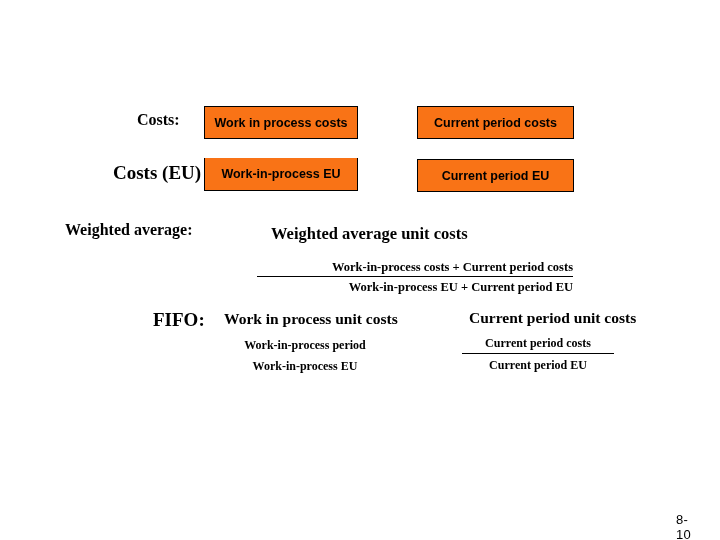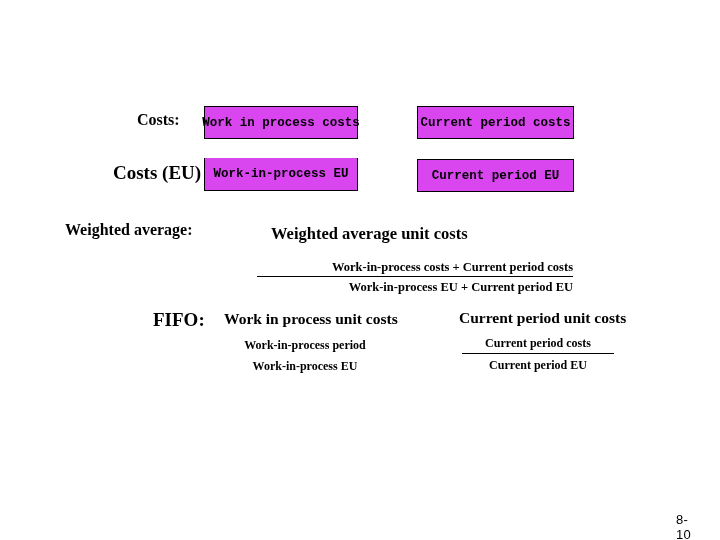--- a/index.html
+++ b/index.html
@@ -32,27 +32,27 @@
     line-height: 1;
   }
   .label-costs      { left: 137px; top: 112px; font-size: 16px; }
   .label-work-eu    { left: 113px; top: 163px; font-size: 19px; }
   .label-wavg       { left: 65px;  top: 222px; font-size: 16px; }
   .label-fifo       { left: 153px; top: 310px; font-size: 19px; }
 
   
   .term-box {
     border: 1.5px solid #000000;
-    background: #d946ef;
+    background: #f97316;
     display: flex;
     align-items: center;
     justify-content: center;
     font-weight: bold;
     font-size: 12.5px;
-    font-family: Liberation Mono, monospace;
+    font-family: Liberation Sans, sans-serif;
     white-space: nowrap;
     box-sizing: border-box;
   }
   
   .term-box.open-top {
     border-top: none;
   }
 
   .box-wip-costs  { left: 204px; top: 106px; width: 154px; height: 33px; }
   .box-cp-costs   { left: 417px; top: 106px; width: 157px; height: 33px; }
@@ -103,21 +103,21 @@
 
   
   .fifo-heading {
     font-size: 15.5px;
     font-weight: bold;
     white-space: nowrap;
     font-family: "Liberation Serif", serif;
     line-height: 1;
   }
   .fifo-heading-left  { left: 224px; top: 311px; }
-  .fifo-heading-right { left: 459px; top: 310px; }
+  .fifo-heading-right { left: 469px; top: 310px; }
 
   
   .fifo-fraction-left {
     left: 222px;
     top: 338px;
     width: 166px;
   }
   .fifo-fraction-right {
     left: 462px;
     top: 336px;

